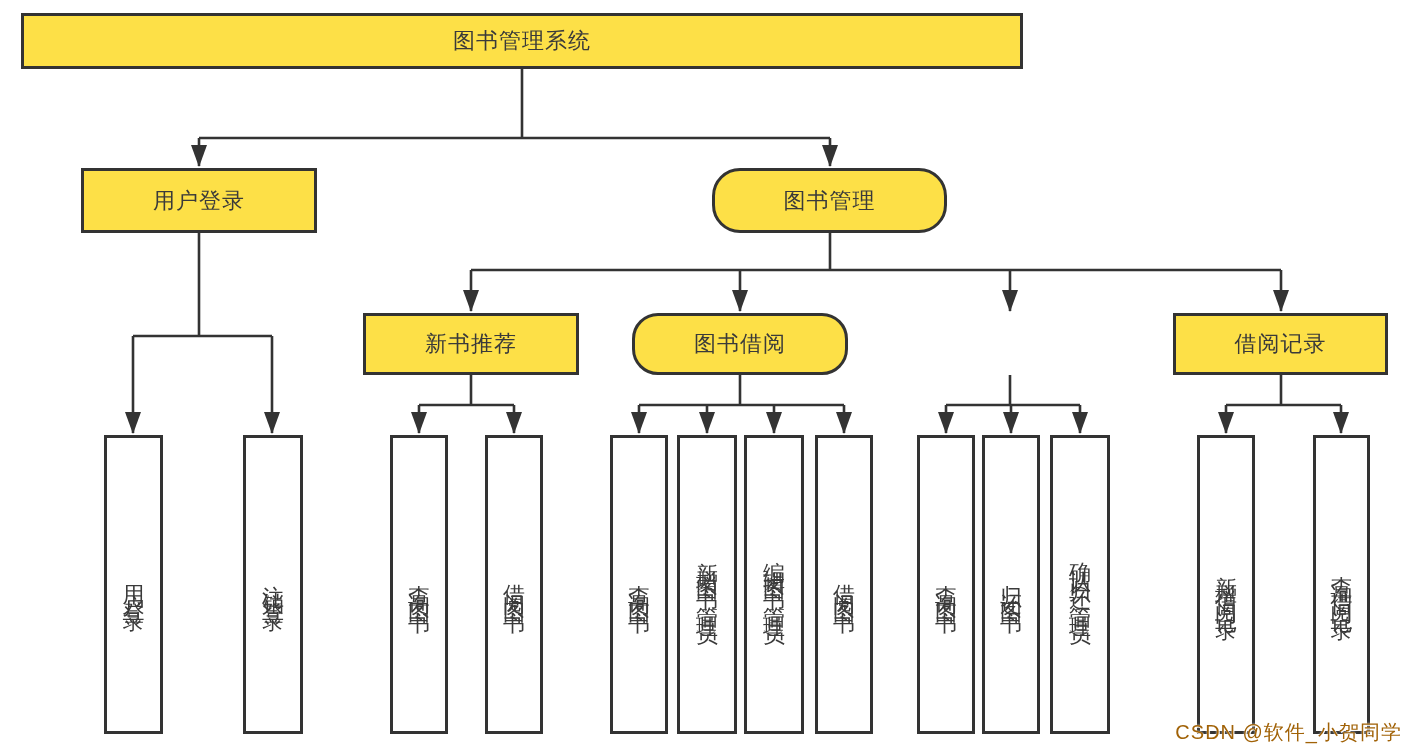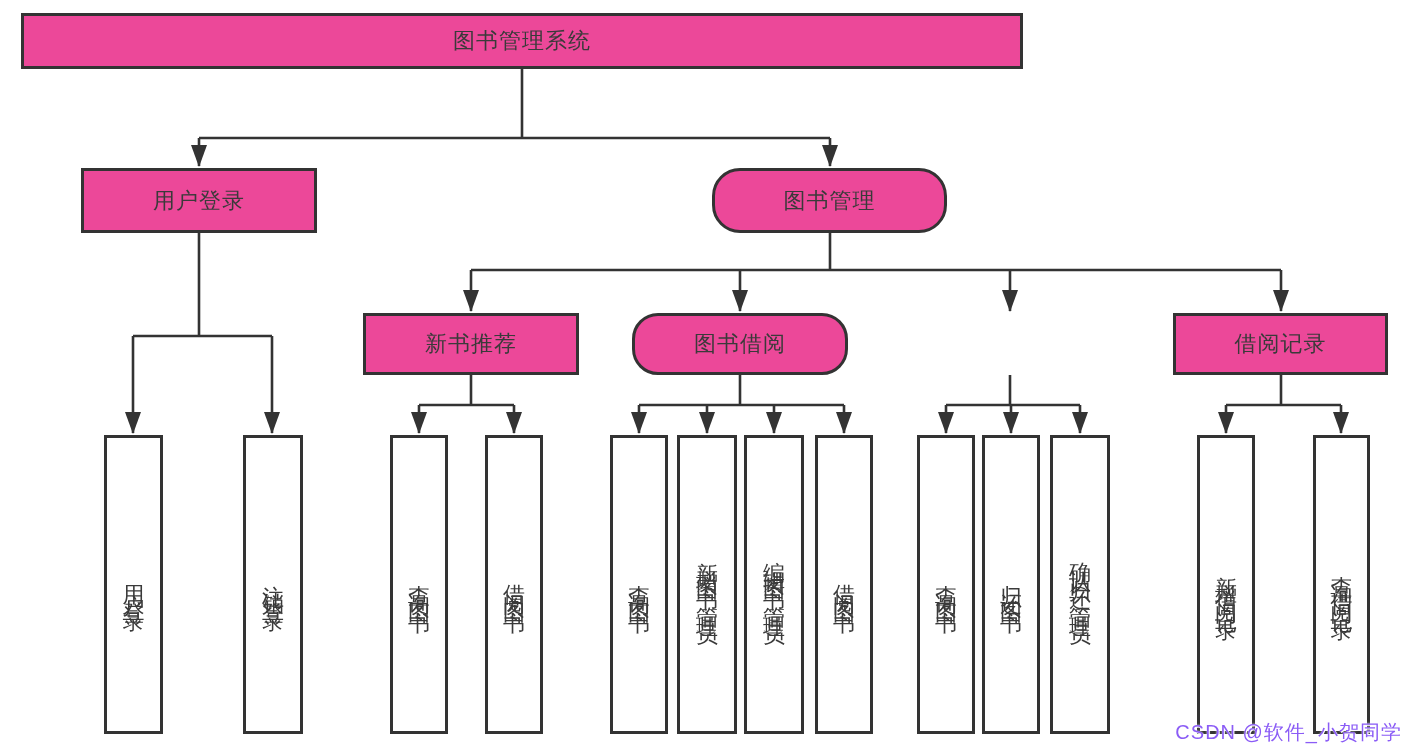--- a/index.html
+++ b/index.html
@@ -18,21 +18,21 @@
   #connector-layer {
     position: absolute;
     left: 0; top: 0;
     width: 1405px;
     height: 747px;
     z-index: 1;
   }
   .node {
     position: absolute;
     box-sizing: border-box;
-    background: #ec4899;
+    background: #fde047;
     border: 3px solid #333333;
     color: #3a3a3a;
     display: flex;
     align-items: center;
     justify-content: center;
     z-index: 2;
     font-size: 22px;
     letter-spacing: 1px;
     white-space: nowrap;
   }
@@ -56,21 +56,21 @@
     letter-spacing: 9px;
     line-height: 1;
     white-space: nowrap;
   }
   #watermark {
     position: absolute;
     right: 3px;
     bottom: 1px;
     z-index: 3;
     font-size: 20px;
-    color: #8b5cf6;
+    color: #a16207;
     text-shadow: 0 0 2px #ffffff, 1px 1px 0 #ffffff;
     letter-spacing: 1px;
     white-space: nowrap;
   }
 </style>
 </head>
 <body>
 
 <div id="stage">
 

